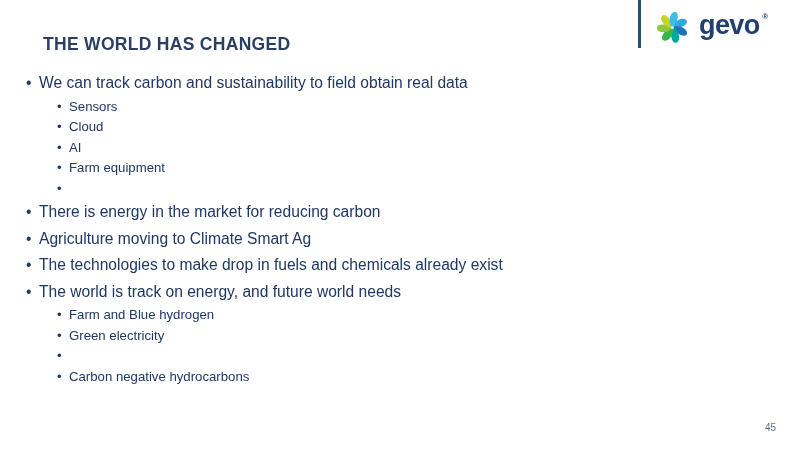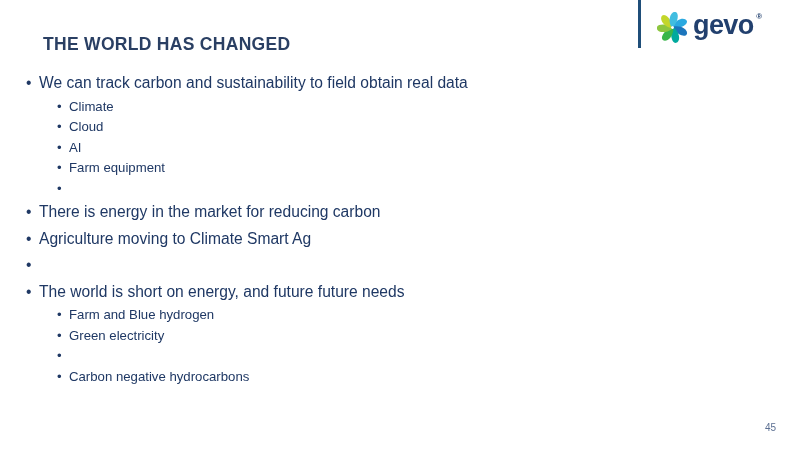--- a/index.html
+++ b/index.html
@@ -47,21 +47,21 @@
     height: 32px;
     display: flex;
     align-items: center;
   }
   #logo-mark {
     width: 31px;
     height: 31px;
     display: block;
   }
   #logo-wordmark {
-    margin-left: 5px;
+    margin-left: 11px;
     position: relative;
     font-size: 27px;
     font-weight: bold;
     letter-spacing: -0.6px;
     color: #22406e;
     line-height: 1;
     padding-bottom: 3px;
   }
   #logo-tm {
     position: absolute;
@@ -159,29 +159,29 @@
     </span>
     <span id="logo-wordmark">
       <span>gevo</span>
       <sup id="logo-tm">®</sup>
     </span>
   </div>
 
   <div id="body">
 
   <div class="bullet lvl1"><span class="dot">•</span><span class="txt">We can track carbon and sustainability to field obtain real data</span></div>
-      <div class="bullet lvl2"><span class="dot">•</span><span class="txt">Climate</span></div>
+      <div class="bullet lvl2"><span class="dot">•</span><span class="txt">Sensors</span></div>
       <div class="bullet lvl2"><span class="dot">•</span><span class="txt">Cloud</span></div>
       <div class="bullet lvl2"><span class="dot">•</span><span class="txt">AI</span></div>
       <div class="bullet lvl2"><span class="dot">•</span><span class="txt">Farm equipment</span></div>
       <div class="bullet lvl2"><span class="dot">•</span></div>
       <div class="bullet lvl1"><span class="dot">•</span><span class="txt">There is energy in the market for reducing carbon</span></div>
       <div class="bullet lvl1"><span class="dot">•</span><span class="txt">Agriculture moving to Climate Smart Ag</span></div>
-      <div class="bullet lvl1"><span class="dot">•</span></div>
-      <div class="bullet lvl1"><span class="dot">•</span><span class="txt">The world is short on energy, and future future needs</span></div>
+      <div class="bullet lvl1"><span class="dot">•</span><span class="txt">The technologies to make drop in fuels and chemicals already exist</span></div>
+      <div class="bullet lvl1"><span class="dot">•</span><span class="txt">The world is track on energy, and future world needs</span></div>
       <div class="bullet lvl2"><span class="dot">•</span><span class="txt">Farm and Blue hydrogen</span></div>
       <div class="bullet lvl2"><span class="dot">•</span><span class="txt">Green electricity</span></div>
       <div class="bullet lvl2"><span class="dot">•</span></div>
       <div class="bullet lvl2"><span class="dot">•</span><span class="txt">Carbon negative hydrocarbons</span></div>
     </div>
 
   <div id="page-number">45</div>
 
 </div>
 

